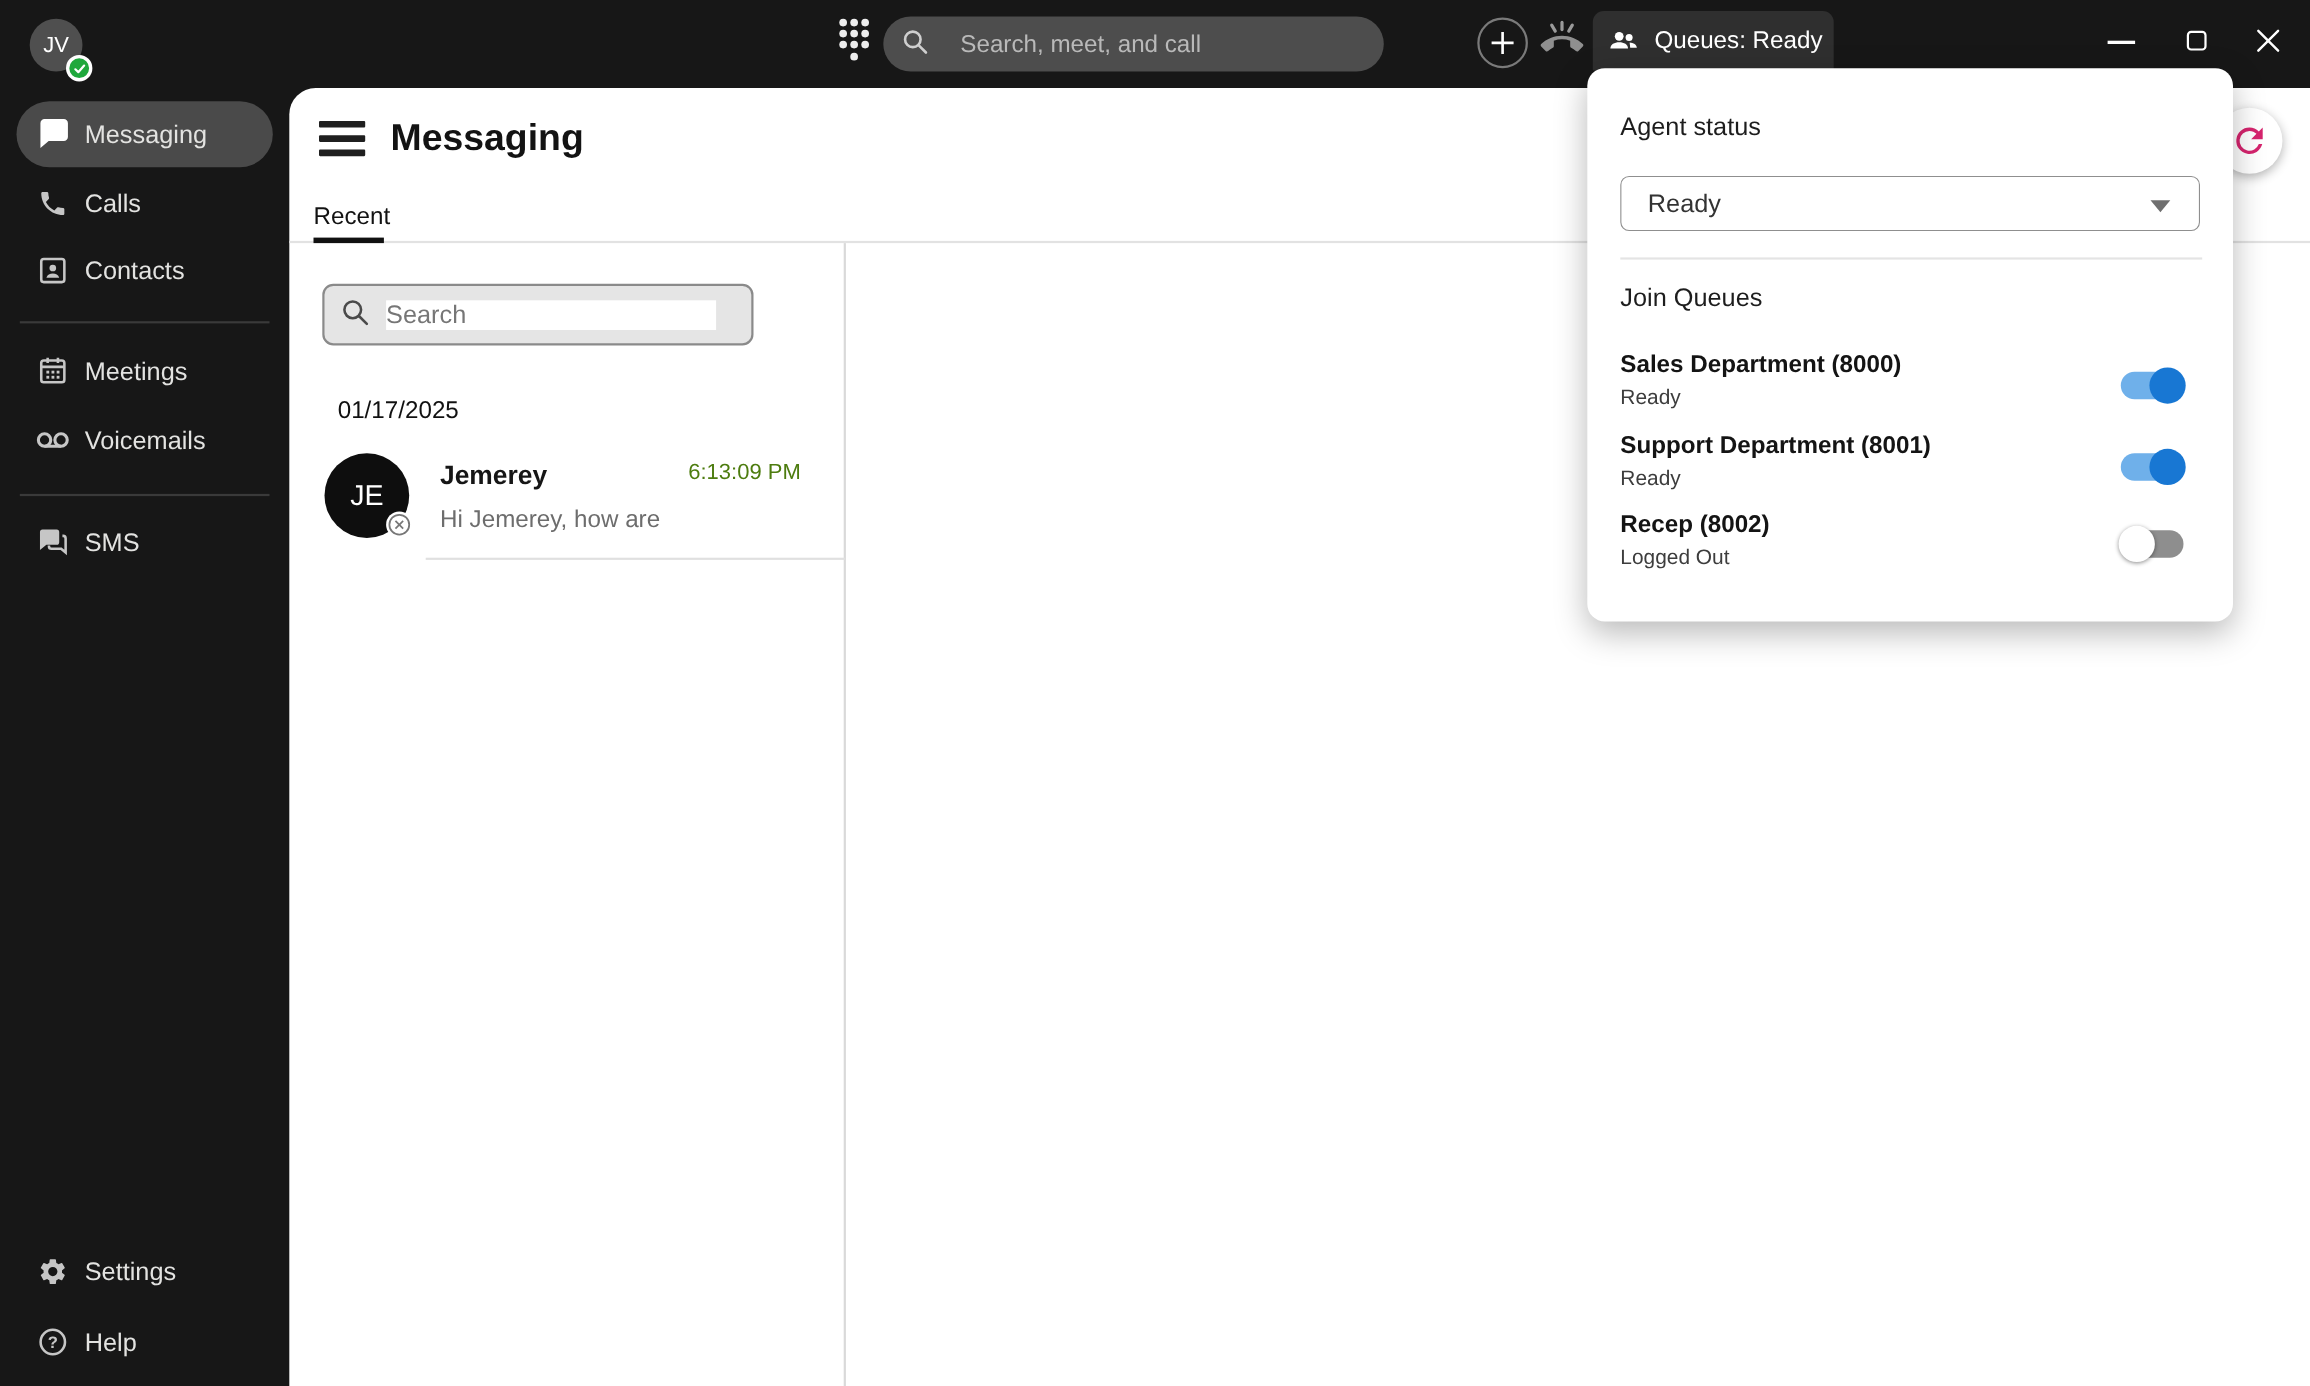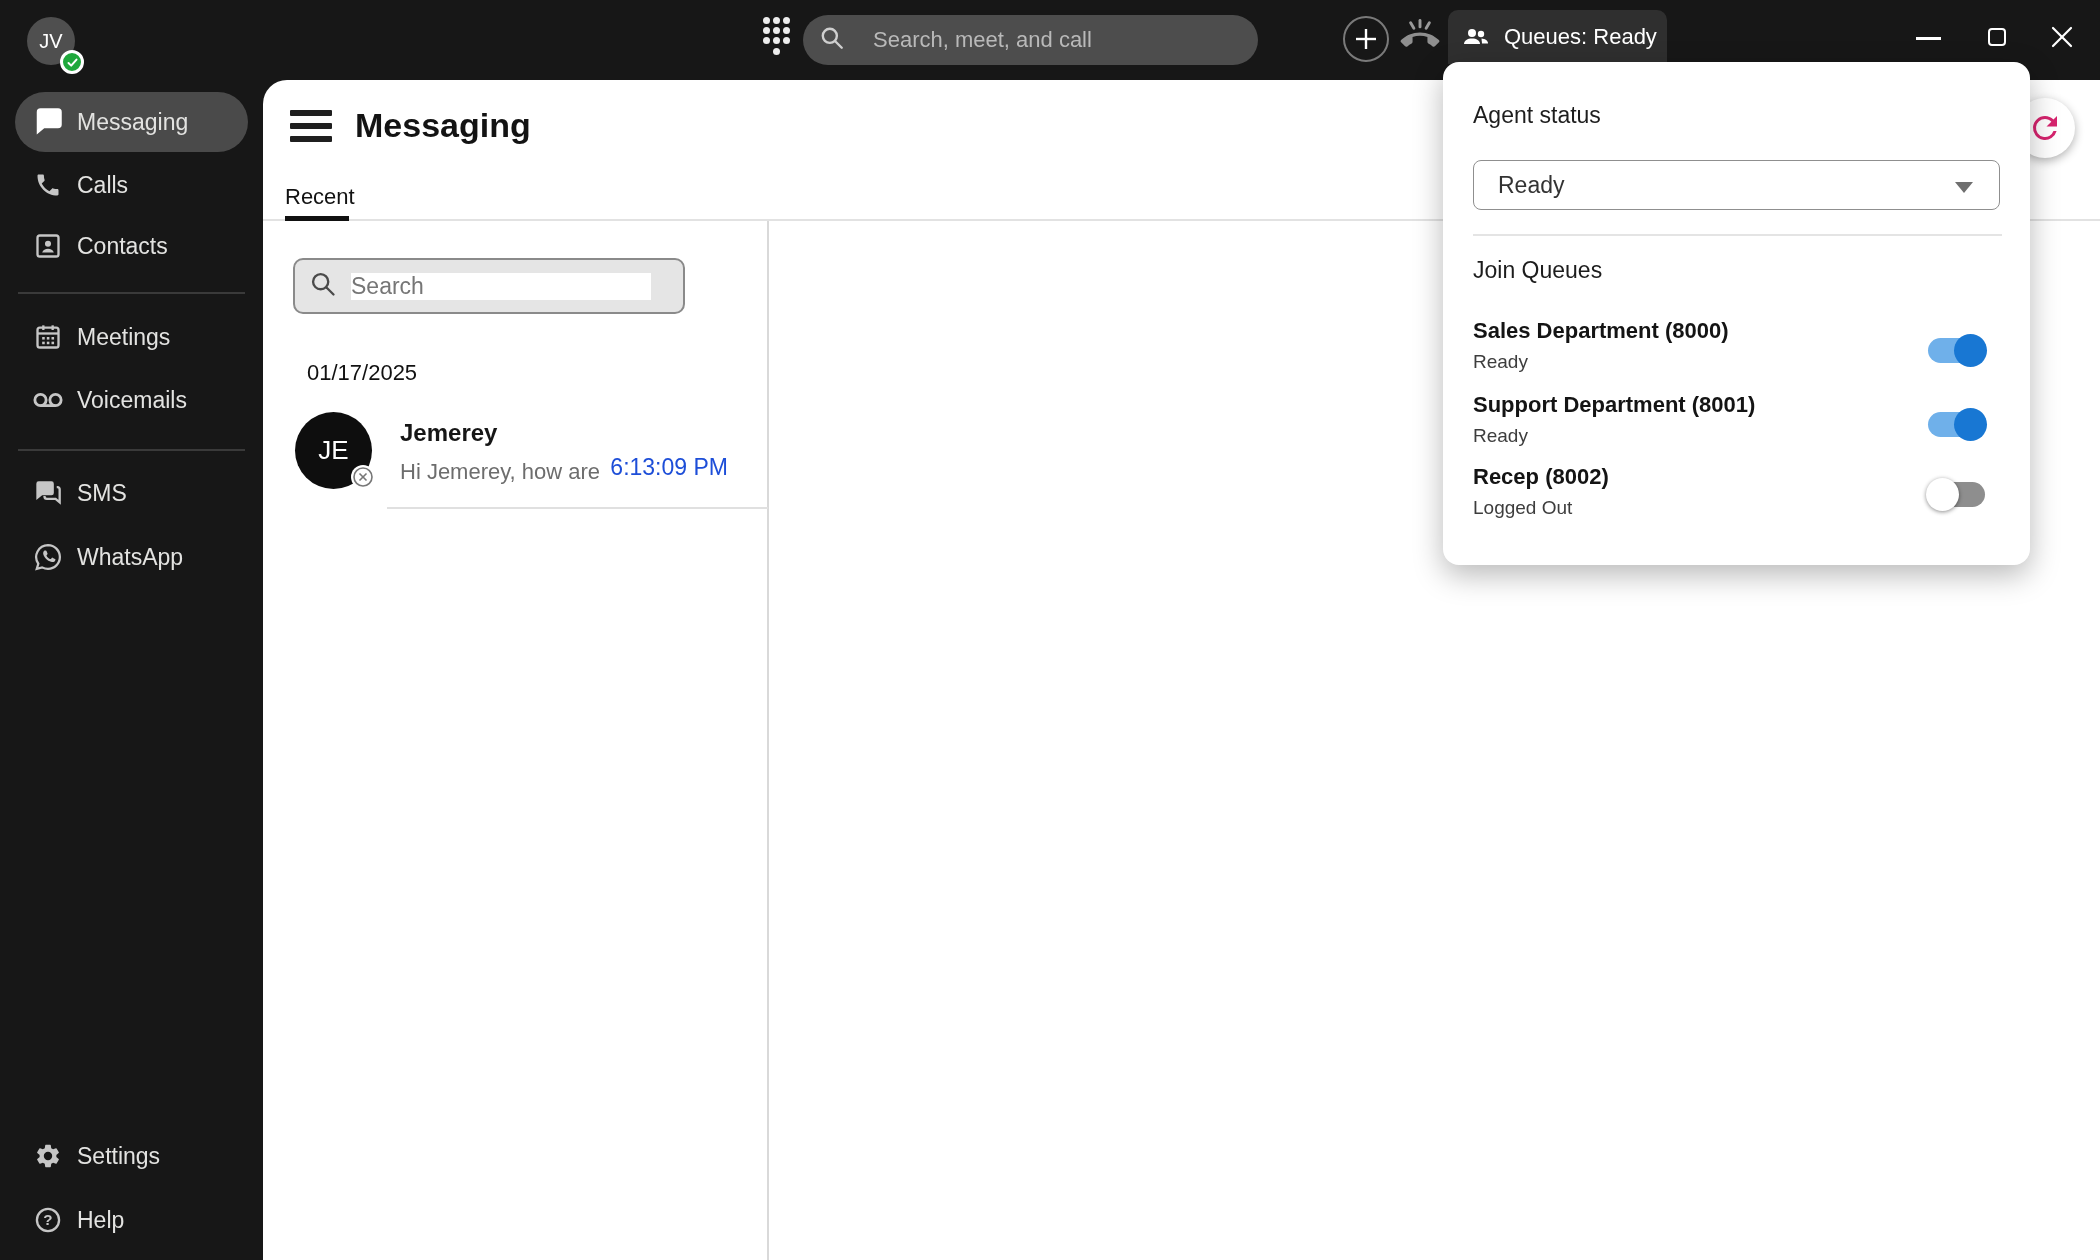--- a/index.html
+++ b/index.html
@@ -56,21 +56,21 @@
                        font-family:"Liberation Sans",sans-serif;}
   .list-search input::placeholder { color:#767676; }
   .date-label { position:absolute; left:44px; top:280px; font-size:22px; color:#111; }
 
   .convo { position:absolute; left:32px; top:332px; width:440px; height:95px; }
   .convo-avatar { position:absolute; left:0; top:0; width:77px; height:77px; border-radius:50%; background:#0e0e0e;
                   color:#fff; font-size:26px; display:flex; align-items:center; justify-content:center; }
   .convo-badge { position:absolute; left:56px; top:53px; width:24px; height:24px; border-radius:50%; background:#fff;
                  display:flex; align-items:center; justify-content:center; }
   .convo-name { position:absolute; left:105px; top:7px; font-size:24px; font-weight:700; color:#161616; }
-  .convo-time { position:absolute; right:7px; top:6px; font-size:23px; color:#1d4ed8;margin-top:36px; }
+  .convo-time { position:absolute; right:7px; top:6px; font-size:20px; color:#4d7c0f; }
   .convo-preview { position:absolute; left:105px; top:47px; font-size:22px; color:#6d6d6d;
                    width:205px; white-space:nowrap; overflow:hidden; }
   .convo-divider { position:absolute; left:124px; top:427px; width:381px; height:1.5px; background:#e0e0e0; }
 
   
   .fab { position:absolute; left:1752px; top:18px; width:60px; height:60px; border-radius:50%; background:#fff;
          box-shadow:0 3px 10px rgba(0,0,0,.3); z-index:2; display:flex; align-items:center; justify-content:center; }
 
   
   .panel { position:absolute; left:1443px; top:62px; width:587px; height:503px; background:#fff;
@@ -236,29 +236,20 @@
   <div class="side-item" style="top:383px">
     <span class="ic">
       <svg width="28" height="28" viewBox="0 0 24 24">
           <path fill="#c6c6c6" d="M2 3h13a2 2 0 0 1 2 2v8a2 2 0 0 1-2 2H7l-5 4V5a2 2 0 0 1 2-2z" transform="translate(0,-1)"></path>
           <path fill="none" stroke="#c6c6c6" stroke-width="2" d="M19.5 7H20a2 2 0 0 1 2 2v11l-3.5-3H11a2 2 0 0 1-2-2v-.5"></path>
         </svg>
     </span>
     <span class="lbl">SMS</span>
   </div>
 
-  <div class="side-item" style="top:447px">
-    <span class="ic">
-      <svg width="30" height="30" viewBox="0 0 24 24">
-          <path fill="none" stroke="#c6c6c6" stroke-width="1.8" d="M12 2.5a9.5 9.5 0 0 1 0 19c-1.7 0-3.3-.45-4.7-1.2L3 21.5l1.25-4.1A9.5 9.5 0 0 1 12 2.5z"></path>
-          <path fill="#c6c6c6" d="M8.8 7.2c.2-.5.5-.5.8-.5h.7c.2 0 .4.1.5.5l.8 2c.1.2 0 .4-.1.6l-.6.7c-.1.2-.2.4 0 .7.6 1 1.6 1.9 2.7 2.4.3.1.5.1.7-.1l.7-.8c.2-.2.4-.3.6-.2l2 1c.3.2.4.3.4.5-.1.9-.8 1.9-1.7 2-1 .2-5.9-.7-7.8-5.4-.8-1.8-.1-3 .3-3.4z"></path>
-        </svg>
-    </span>
-    <span class="lbl">WhatsApp</span>
-  </div>
 
   <div class="side-item" style="top:1046px">
     <span class="ic">
       <svg width="28" height="28" viewBox="0 0 24 24">
           <path fill="#c6c6c6" d="M19.14 12.94c.04-.3.06-.61.06-.94s-.02-.64-.07-.94l2.03-1.58a.49.49 0 0 0 .12-.61l-1.92-3.32a.49.49 0 0 0-.59-.22l-2.39.96c-.5-.38-1.03-.7-1.62-.94l-.36-2.54a.48.48 0 0 0-.48-.41h-3.84a.48.48 0 0 0-.48.41l-.36 2.54c-.59.24-1.13.57-1.62.94l-2.39-.96a.49.49 0 0 0-.59.22L2.72 8.87c-.12.2-.07.47.12.61l2.03 1.58c-.05.3-.07.63-.07.94s.02.64.07.94l-2.03 1.58a.49.49 0 0 0-.12.61l1.92 3.32c.12.22.37.29.59.22l2.39-.96c.5.38 1.03.7 1.62.94l.36 2.54c.05.24.24.41.48.41h3.84c.24 0 .44-.17.48-.41l.36-2.54c.59-.24 1.13-.56 1.62-.94l2.39.96c.22.08.47 0 .59-.22l1.92-3.32a.49.49 0 0 0-.12-.61l-2.01-1.58zM12 15.6A3.6 3.6 0 1 1 12 8.4a3.6 3.6 0 0 1 0 7.2z"></path>
         </svg>
     </span>
     <span class="lbl">Settings</span>
   </div>
 

